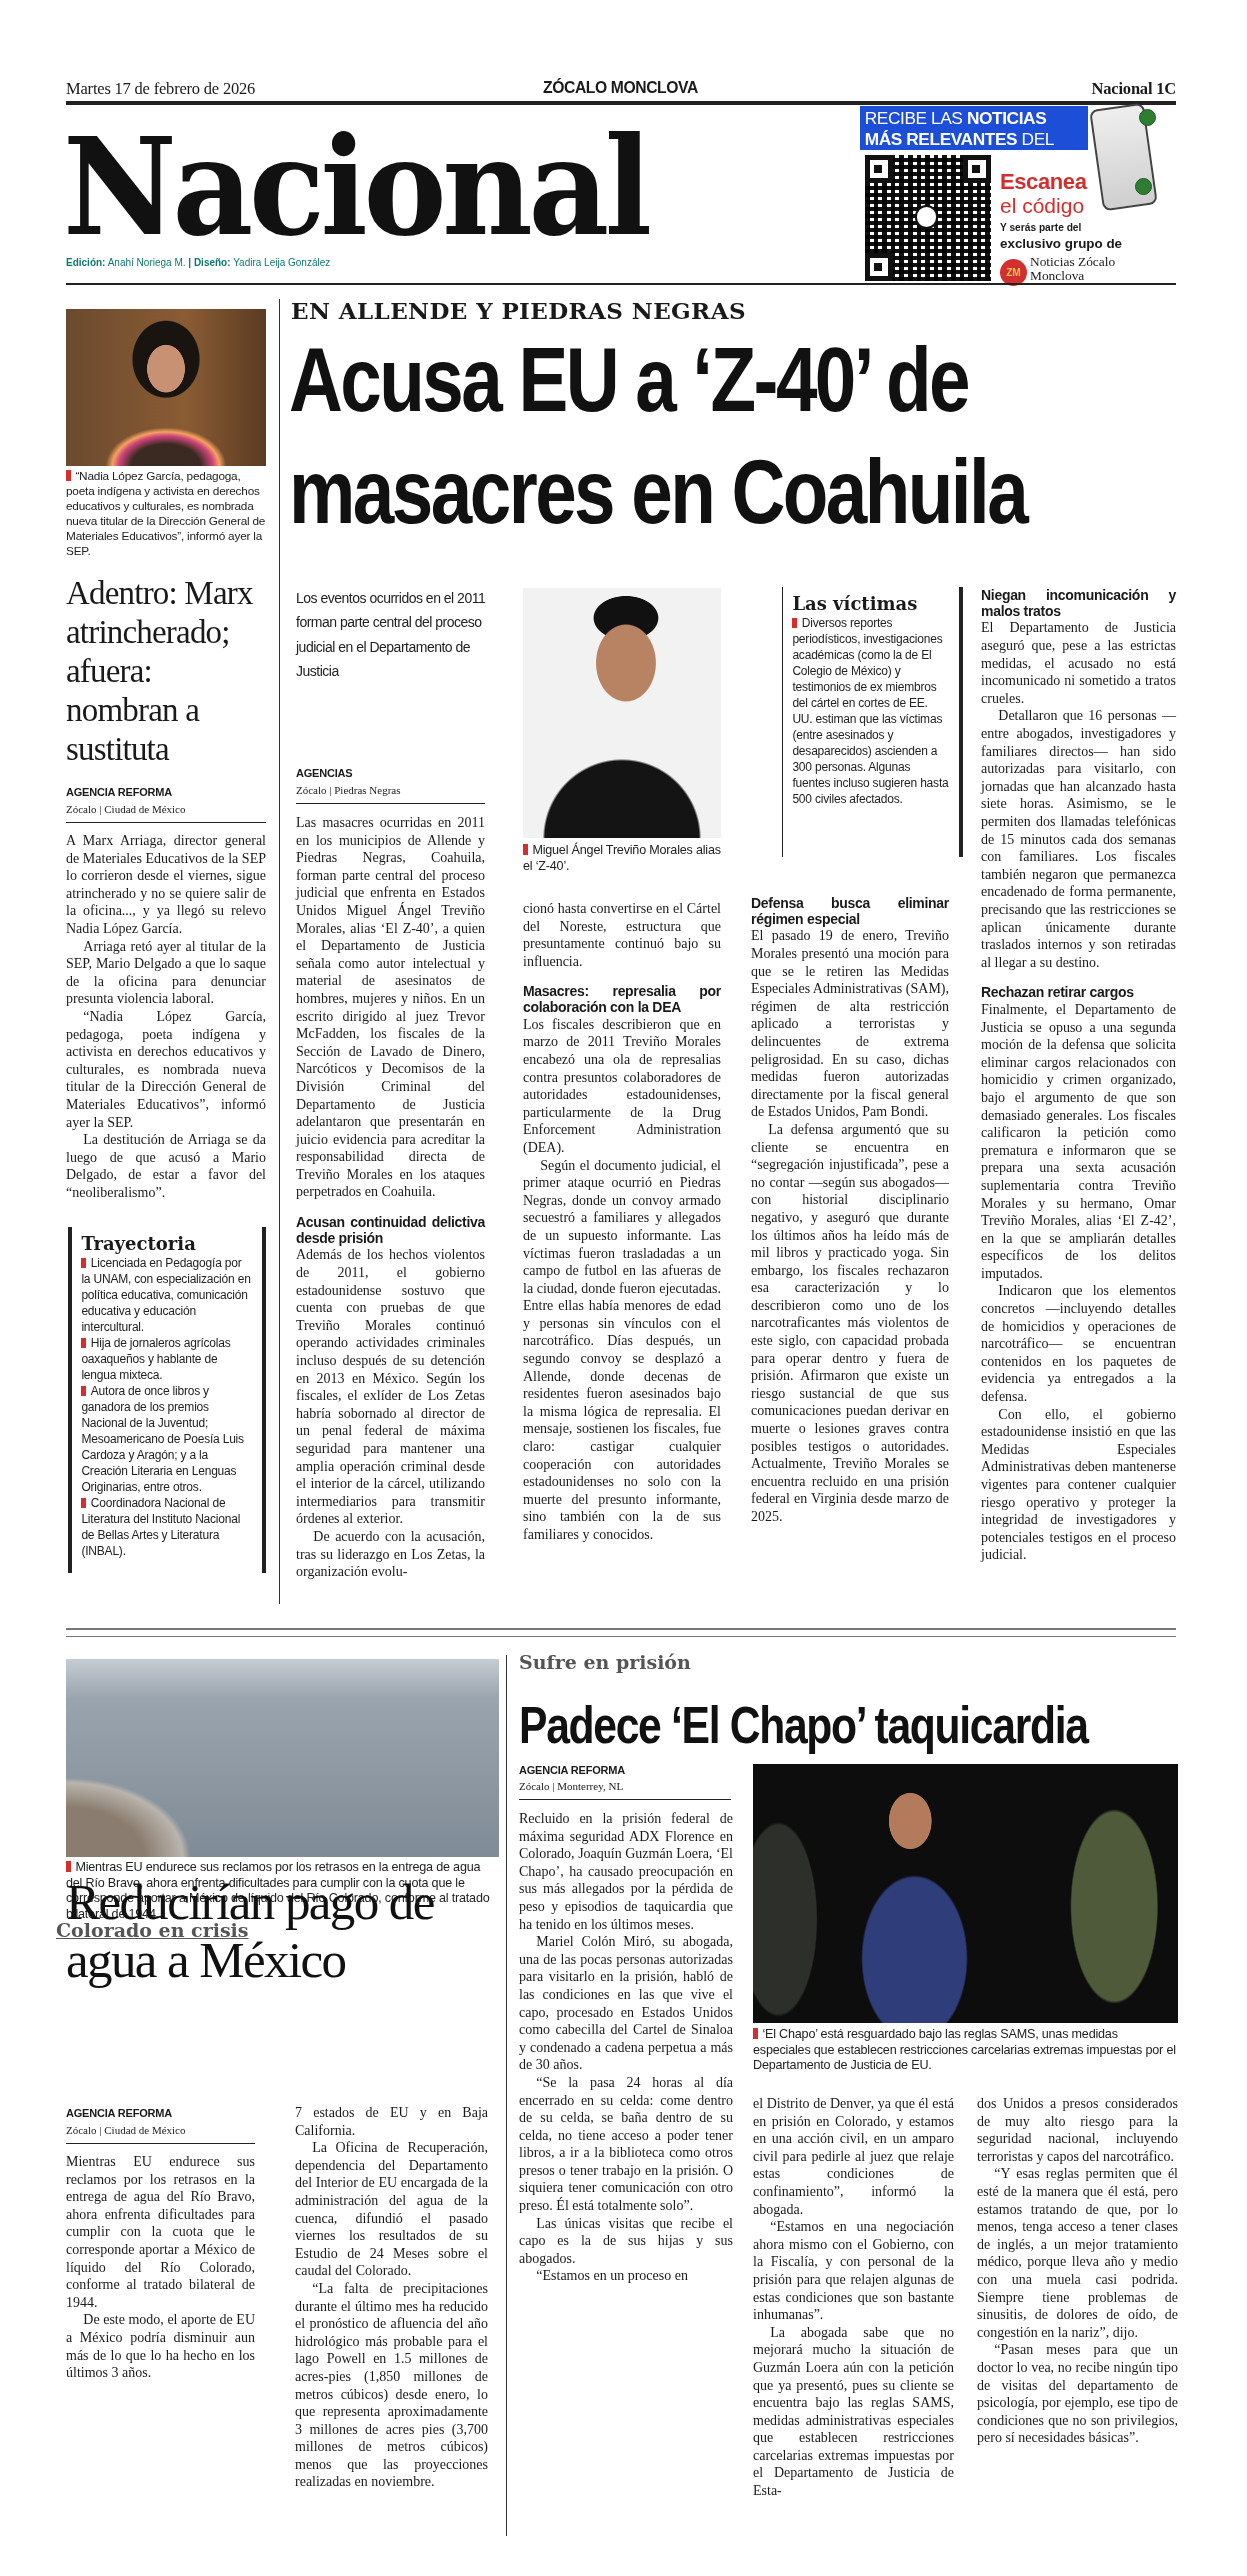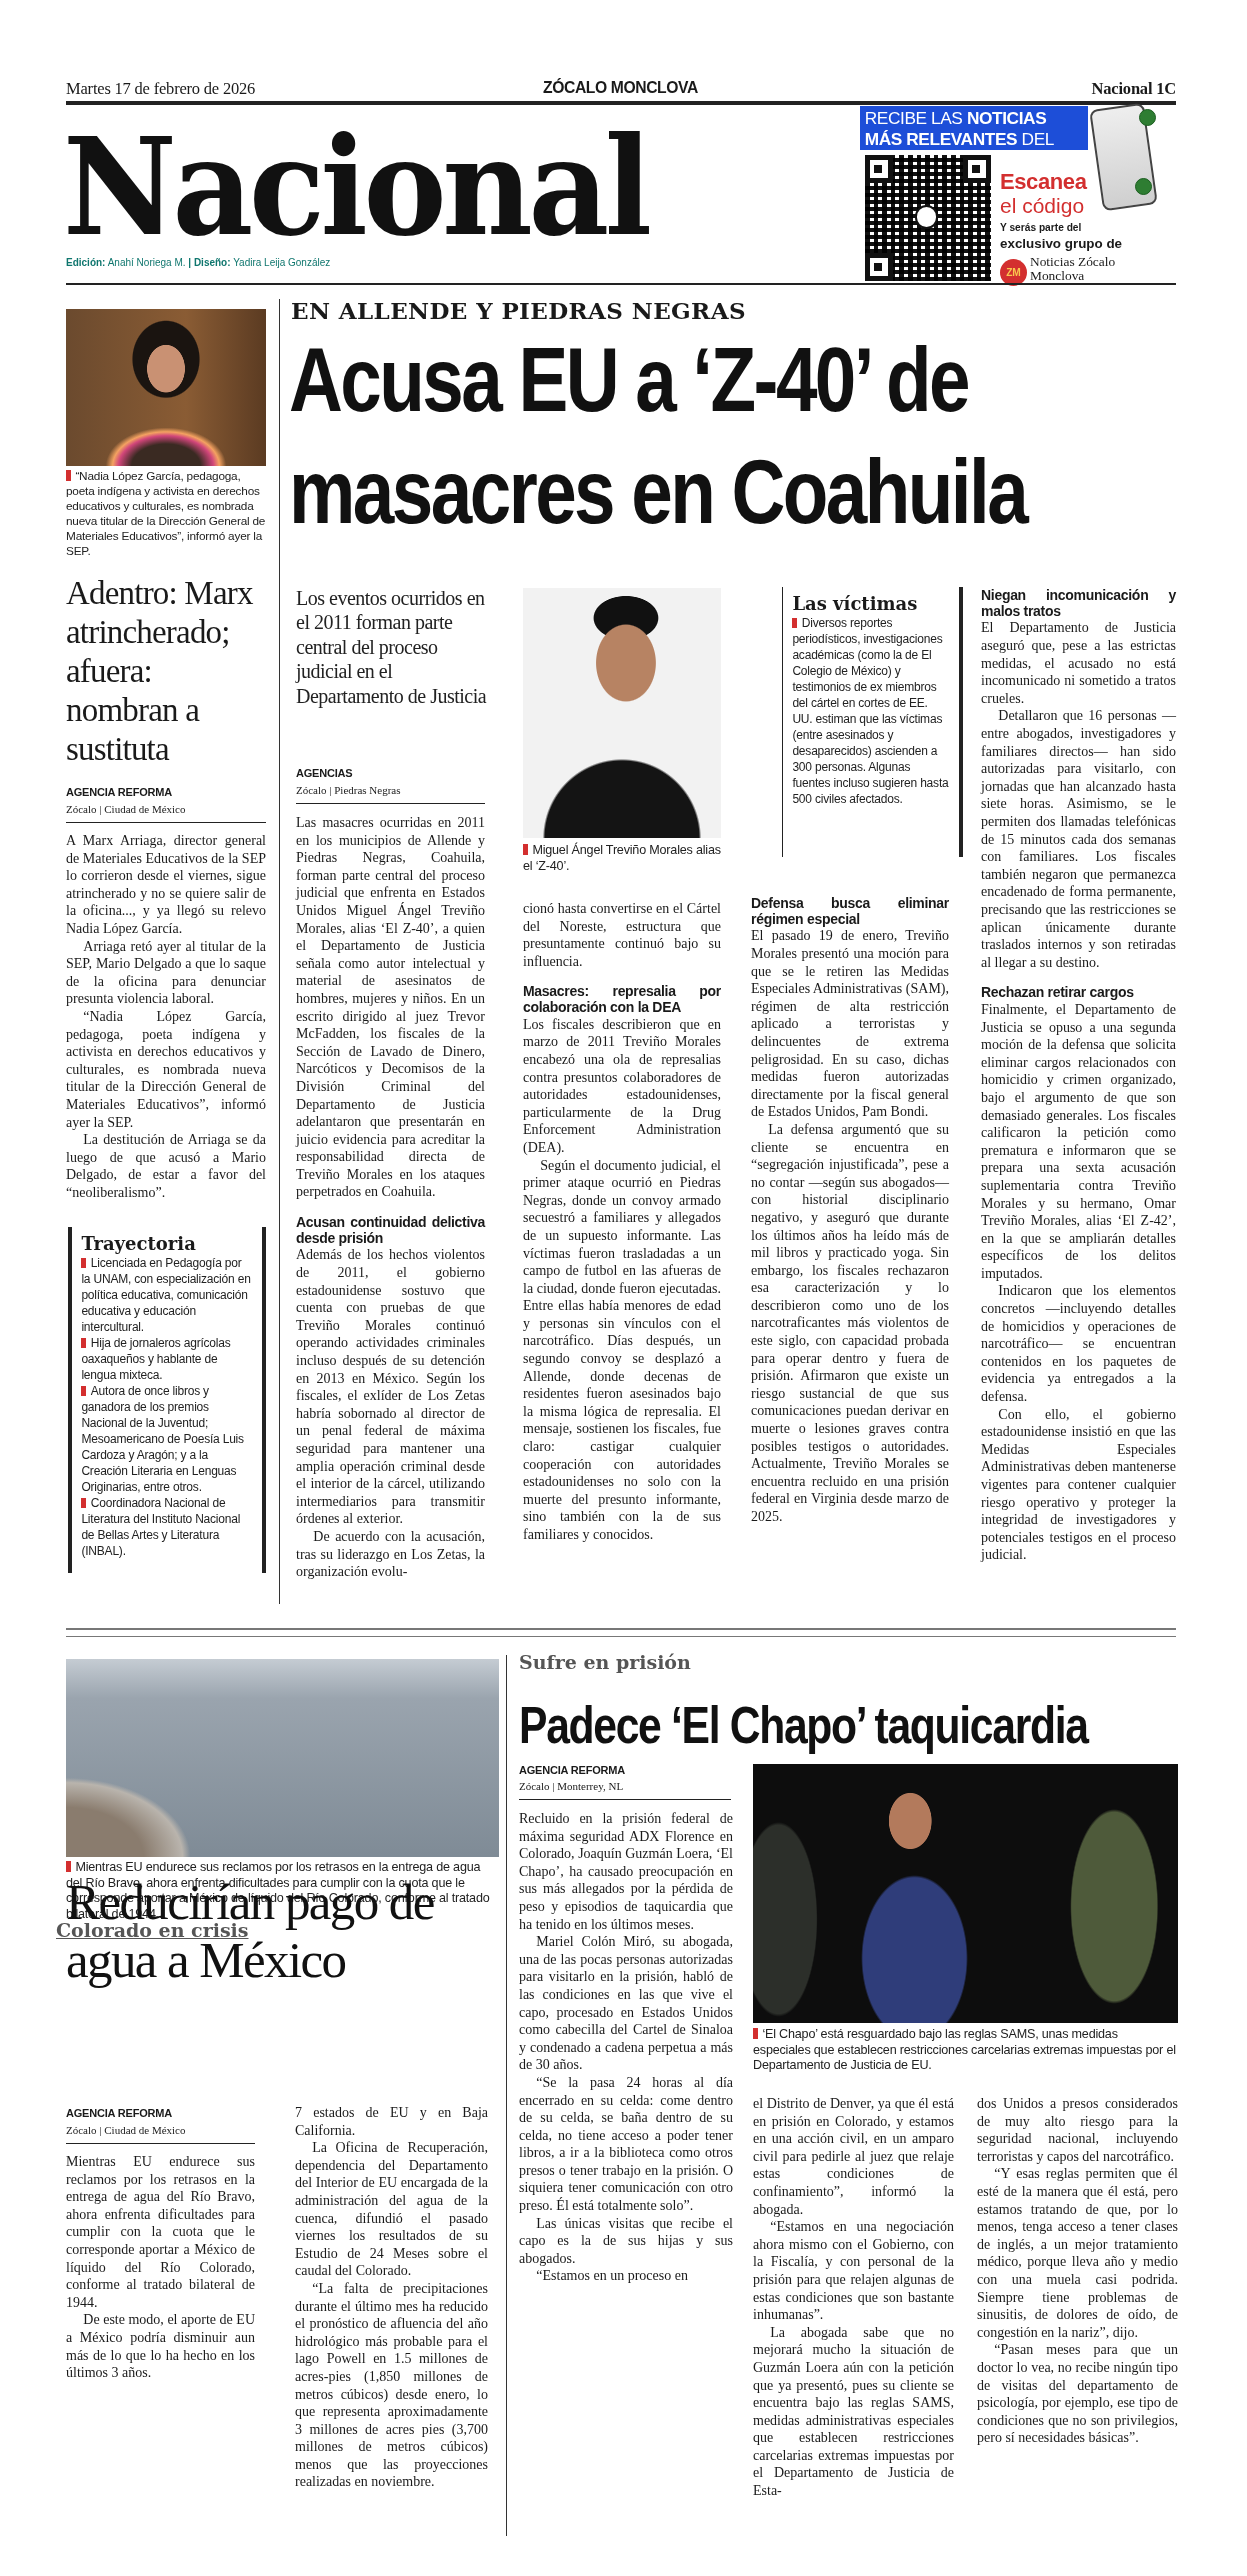--- a/index.html
+++ b/index.html
@@ -85,21 +85,21 @@
   
   .sidebox { border-left: 4.7px solid #222; border-right: 4.7px solid #222; padding: 6.3px 9.4px 7.9px 9.4px; }
   .sidebox::before, .sidebox::after { content:""; position:absolute; left:0; right:0; height:1.6px; }
   .box-title { font-family: "DejaVu Serif", serif; font-weight: 700; font-size: 18px; line-height: 22px; }
   .box-item { font-family: "Liberation Sans", sans-serif; font-size: 12px; line-height: 16px; color: #222; font-stretch: condensed; letter-spacing: -0.2px; }
   .box-item::before { content: ""; display: inline-block; width: 4.7px; height: 10.2px; background: #d32f2f; margin-right: 4.7px; vertical-align: -0.8px; }
 
   .kicker-main { left: 291px; top: 297px; font-family: "DejaVu Serif", serif; font-weight: 900; font-size: 23px; letter-spacing: 0.4px; color: #1a1a1a; }
   .mainhead { left: 289px; top: 324px; width: 889px; font-family: "Liberation Sans", "DejaVu Sans", sans-serif; font-weight: 700; font-size: 91px; line-height: 112px; letter-spacing: -3.1px; color: #111; transform: scaleX(0.82); transform-origin: left; white-space: nowrap; }
 
-  .dek { left: 296px; top: 586px; width: 197px; font-family: Liberation Serif, serif; font-size: 20px; line-height: 24.4px; color: #222; letter-spacing: -0.5px; }
+  .dek { left: 296px; top: 586px; width: 197px; font-family: Liberation Sans, sans-serif; font-size: 14px; line-height: 24.4px; color: #222; letter-spacing: -0.5px; }
 
   .rule-section { left: 66px; top: 1628px; width: 1110px; height: 1.6px; background: #777; }
   .rule-section2 { left: 66px; top: 1636px; width: 1110px; height: 0.8px; background: #777; }
 
   .kicker-grey { font-family: "DejaVu Serif", serif; font-weight: 700; color: #555; font-size: 19px; }
   .chapo-head { left: 519px; top: 1694px; font-family: "Liberation Sans", "DejaVu Sans", sans-serif; font-weight: 700; font-size: 52px; line-height: 63px; letter-spacing: -1.6px; color: #111; transform: scaleX(0.82); transform-origin: left; white-space: nowrap; }
   .water-head { left: 66px; top: 1873px; width: 440px; font-family: "Liberation Serif", "DejaVu Serif", serif; font-size: 51px; line-height: 58px; letter-spacing: -1.6px; color: #111; }
 </style>
 </head>
 <body>

